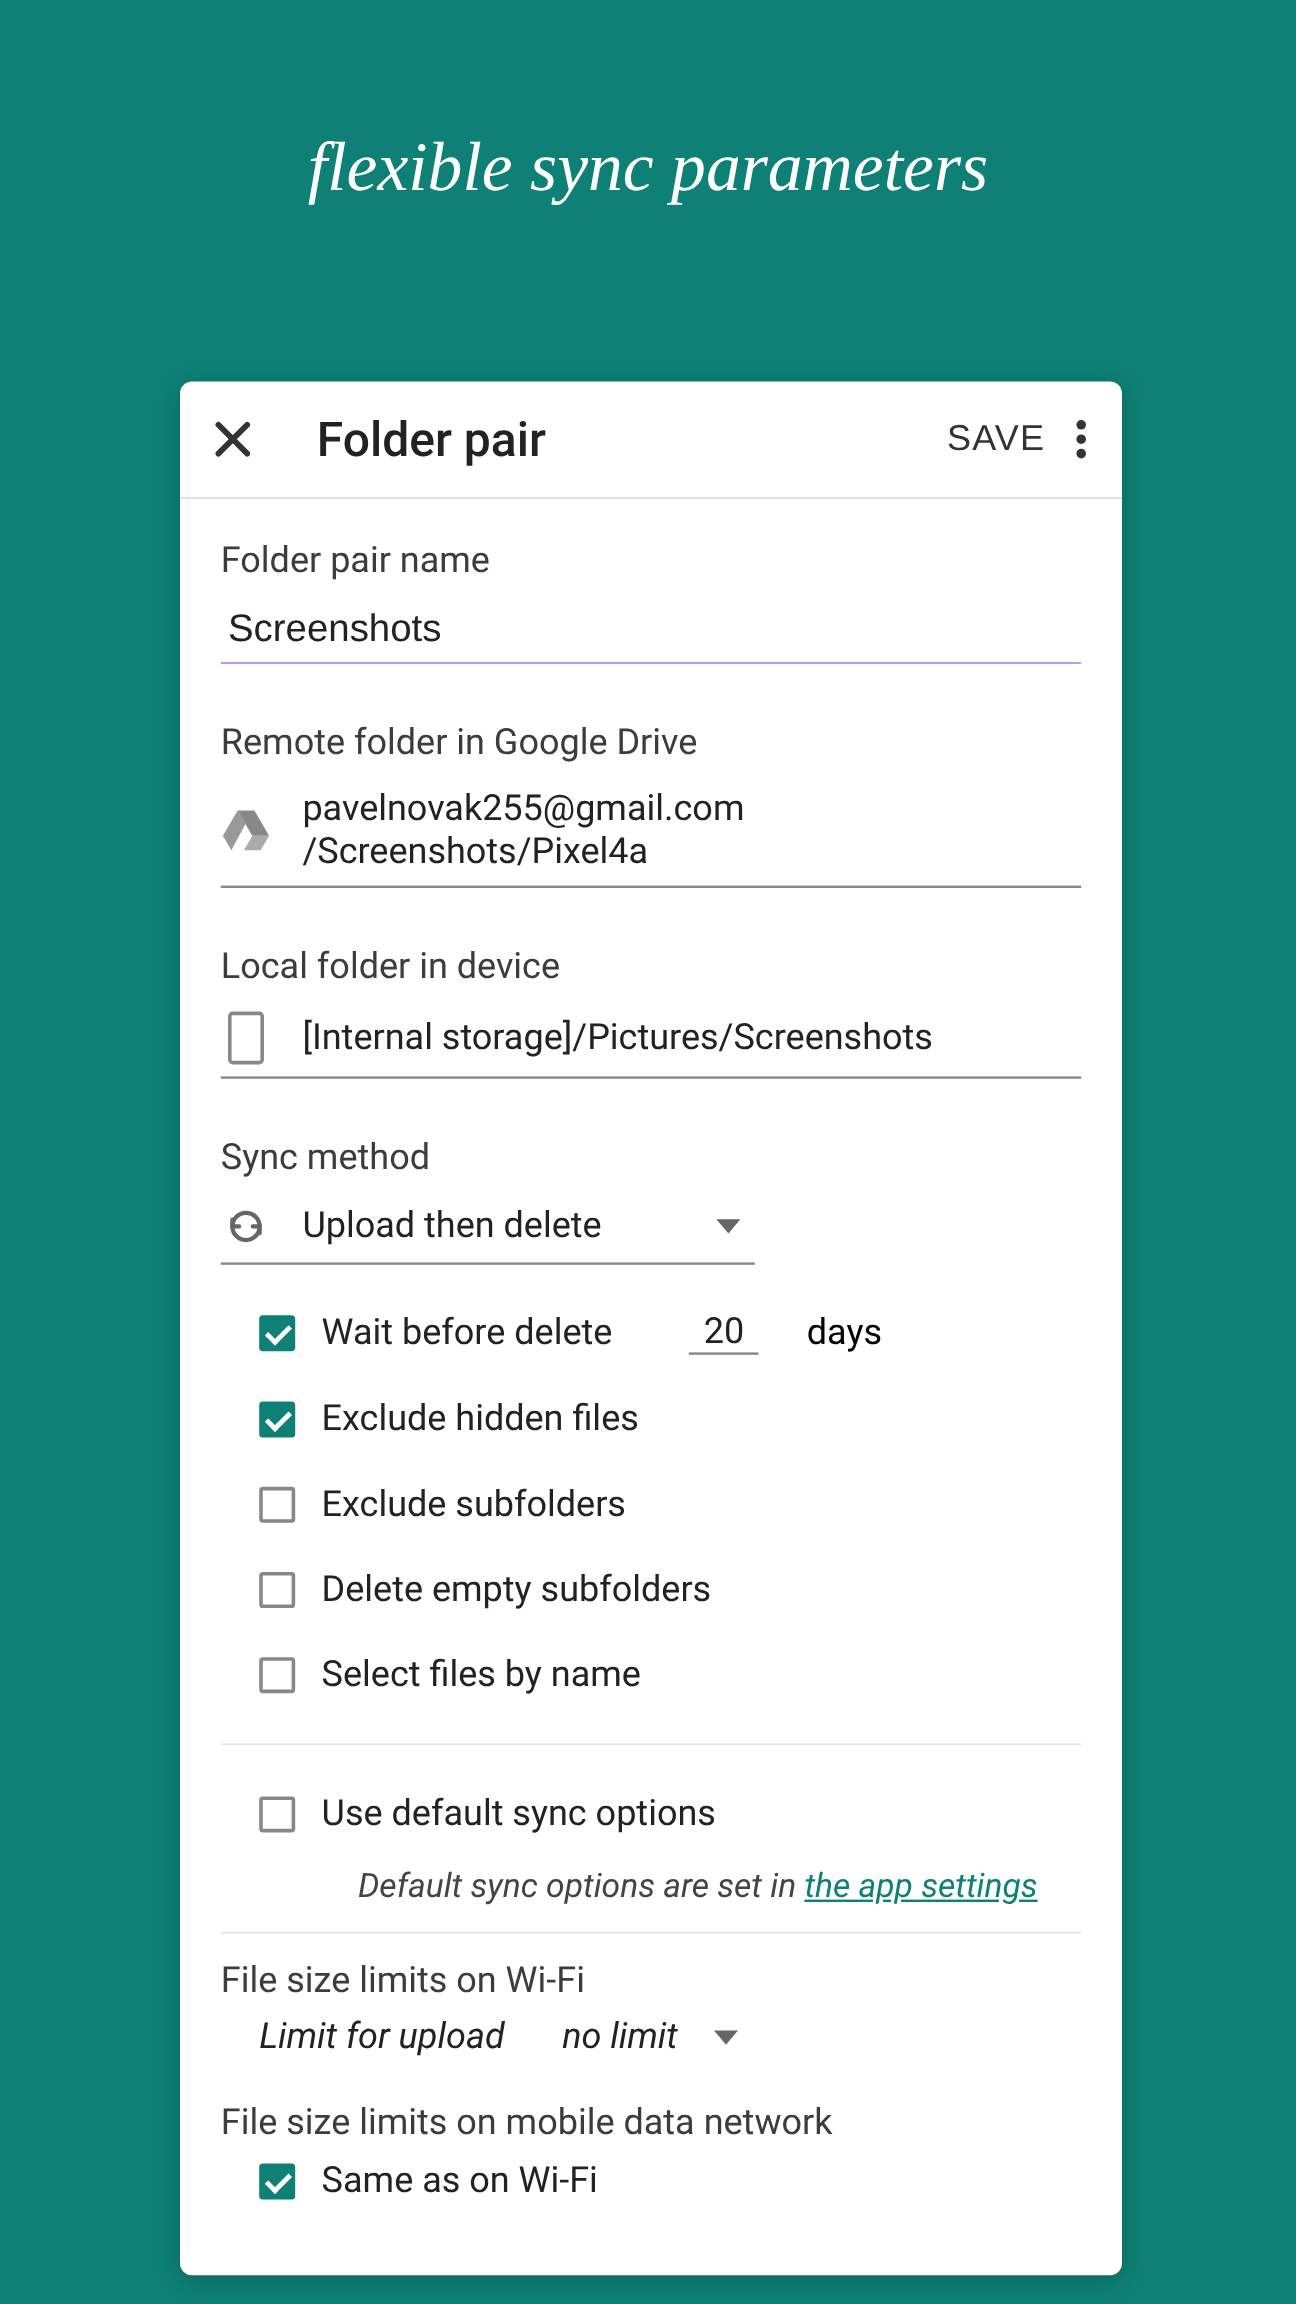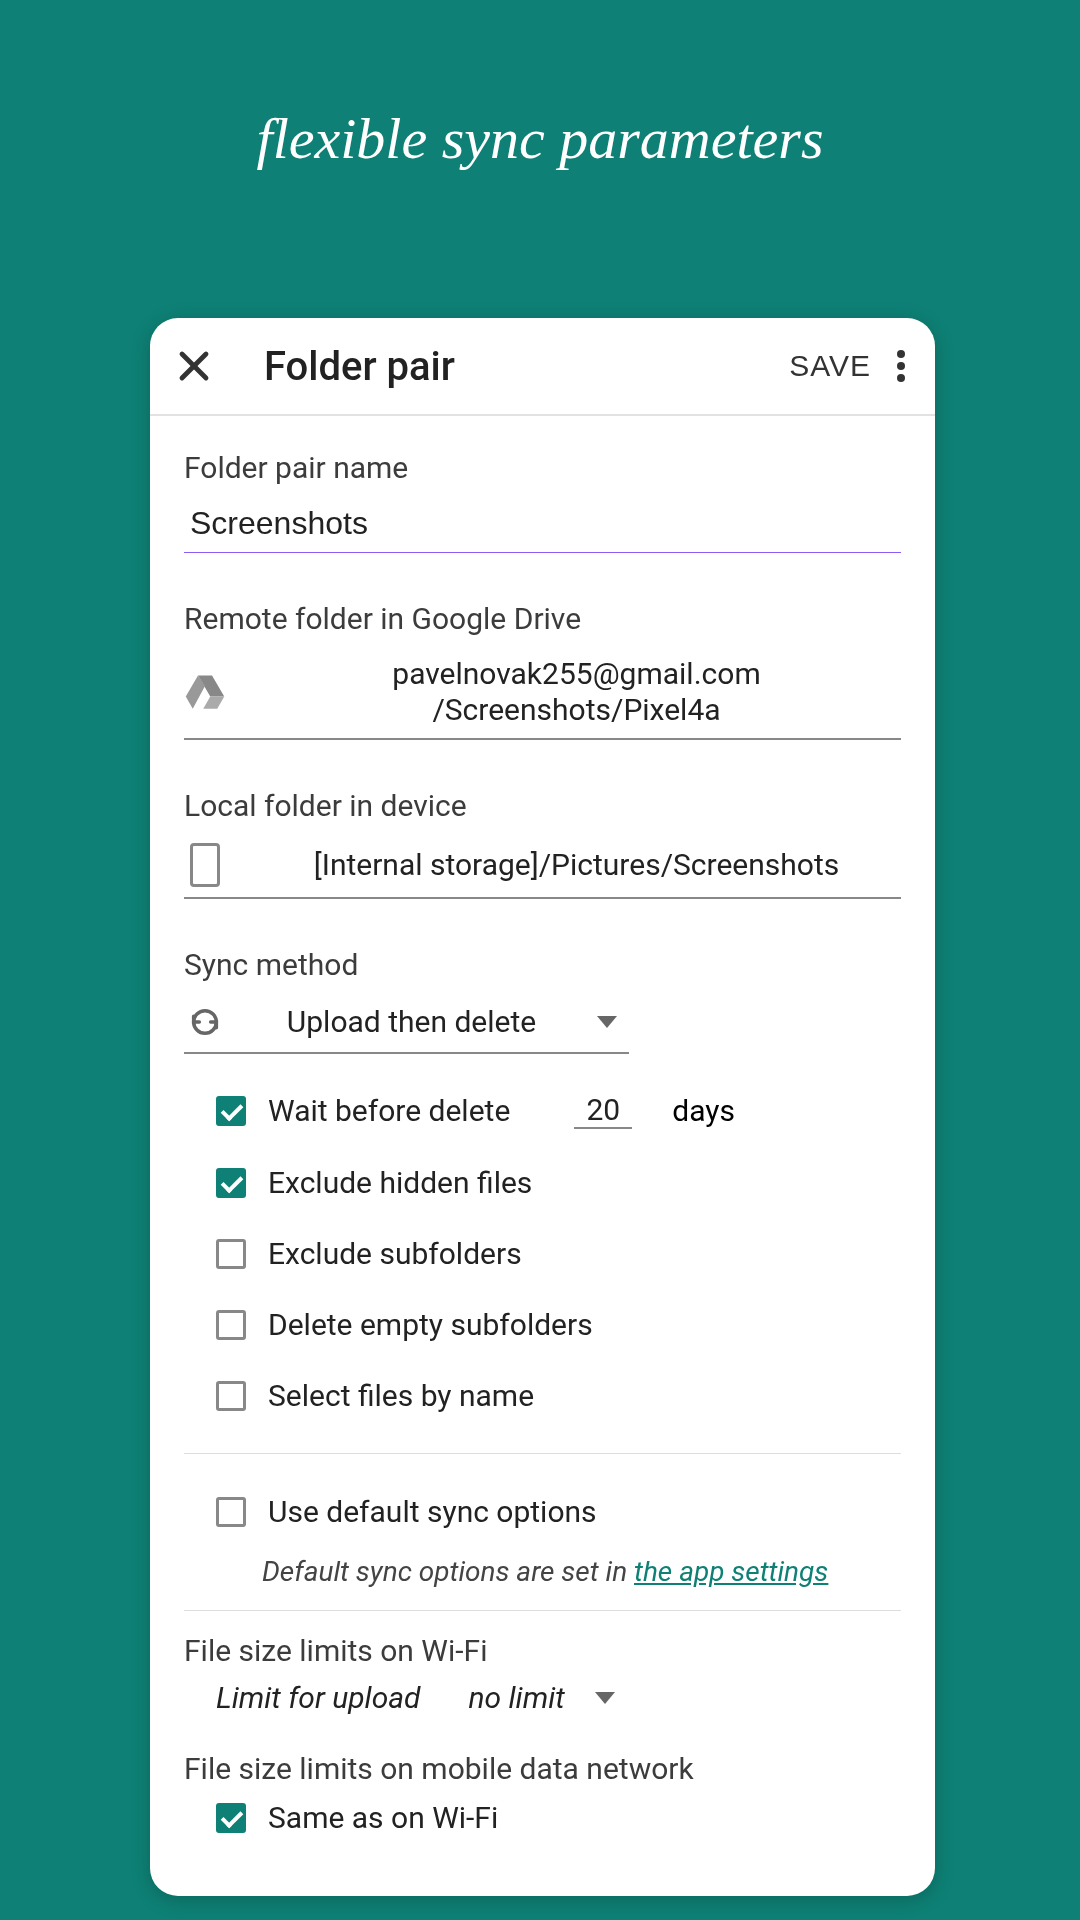--- a/index.html
+++ b/index.html
@@ -20,21 +20,21 @@
     padding-top: 105px;
     font-family: Georgia, 'Times New Roman', serif;
   }
   .card {
     position: absolute;
     left: 150px;
     top: 318px;
     width: 785px;
     height: 1578px;
     background: #fff;
-    border-radius: 28px;
+    border-radius: 10px;
     box-shadow: 0 4px 20px rgba(0,0,0,0.2);
     overflow: hidden;
   }
   .toolbar {
     display: flex;
     align-items: center;
     height: 98px;
     padding: 0 22px 0 26px;
     border-bottom: 2px solid #e2e2e2;
   }
@@ -129,21 +129,20 @@
     width: 34px;
     height: 40px;
     flex-shrink: 0;
     margin: 0 4px;
   }
   .icon-input-text {
     font-size: 30px;
     color: #222;
     line-height: 1.2;
     flex: 1;
-    text-align: center;
   }
   .dropdown-arrow {
     width: 0;
     height: 0;
     border-left: 10px solid transparent;
     border-right: 10px solid transparent;
     border-top: 12px solid #666;
     margin-right: 12px;
     flex-shrink: 0;
   }
@@ -199,20 +198,21 @@
     height: 1px;
     background: #ddd;
     margin: 22px 0;
   }
   .hint-text {
     font-size: 28px;
     font-style: italic;
     color: #444;
     padding-left: 78px;
     margin-top: 8px;
+    text-align: center;
   }
   .hint-text a {
     color: #0e8075;
     text-decoration: underline;
     cursor: pointer;
   }
   .limits-row {
     display: flex;
     align-items: center;
     gap: 48px;

